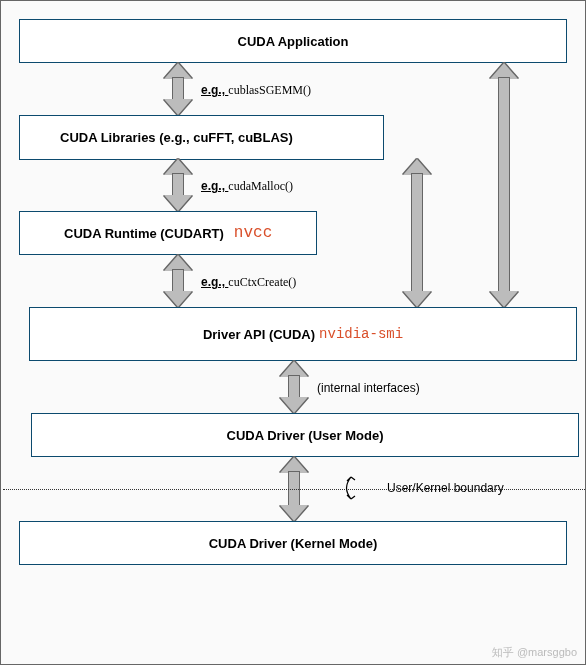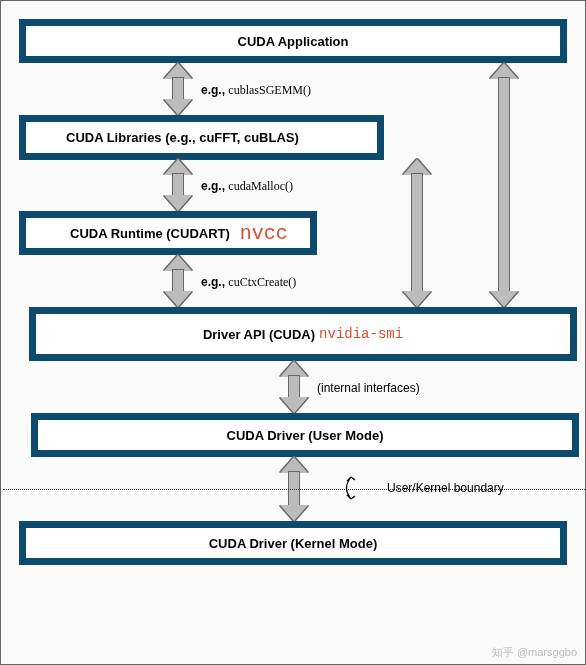--- a/index.html
+++ b/index.html
@@ -12,34 +12,34 @@
     overflow: hidden;
   }
   .canvas {
     position: absolute;
     inset: 0;
     border: 1px solid #666;
     background: #fafafa;
   }
   .box {
     position: absolute;
-    border: 7px solid #0c4a6e;
+    border: 1px solid #0c4a6e;
     background: #fff;
     display: flex;
     align-items: center;
     padding: 0 12px;
     font-size: 13px;
     font-weight: bold;
   }
   .box.center { justify-content: center; }
   .nvcc {
     font-family: "Courier New", monospace;
     color: #d94f2a;
     font-weight: normal;
-    font-size: 20px;
+    font-size: 16px;
     margin-left: 10px;
   }
   .nvsmi {
     font-family: "Courier New", monospace;
     color: #d94f2a;
     font-weight: normal;
     font-size: 14px;
     margin-left: 4px;
   }
   .arrow-v {
@@ -71,21 +71,21 @@
     border-right: 14px solid transparent;
     border-top: 16px solid #bcbcbc;
     bottom: 0;
     filter: drop-shadow(0 1px 0 #666) drop-shadow(-1px 0 0 #666) drop-shadow(1px 0 0 #666);
   }
   .ann {
     position: absolute;
     font-size: 12px;
     white-space: nowrap;
   }
-  .ann .eg { font-weight: bold; }
+  .ann .eg { font-weight: bold; text-decoration: underline; }
   .ann .code { font-family: Liberation Serif, serif; font-weight: normal; }
   .divider {
     position: absolute;
     border-top: 1px dotted #333;
   }
   .watermark {
     position: absolute;
     right: 8px;
     bottom: 4px;
     font-size: 11px;

